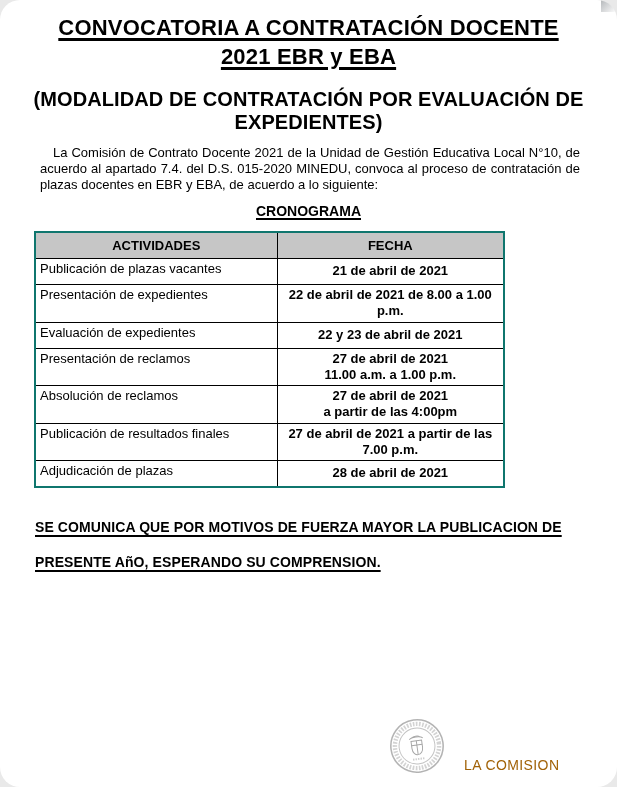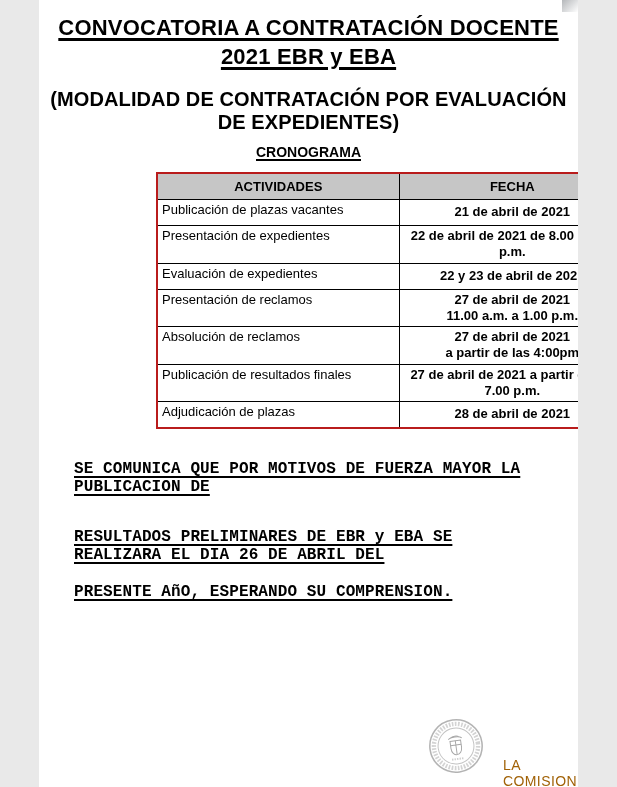--- a/index.html
+++ b/index.html
@@ -1,25 +1,26 @@
 <!DOCTYPE html>
 <html><head>
 <meta charset="utf-8">
 <style>
   * { margin: 0; padding: 0; box-sizing: border-box; }
   html, body { background: #e9e9e9; }
   .page {
     position: relative;
-    width: 539px;
+    width: 617px;
     height: 787px;
     margin: 0 auto;
     background: #ffffff;
     font-family: "Liberation Sans", "DejaVu Sans", sans-serif;
     color: #000;
     overflow: hidden;
+    border-radius: 20px;
   }
   .doc-title {
     padding-top: 13px;
     text-align: center;
     font-size: 22px;
     font-weight: bold;
     line-height: 1.32;
     letter-spacing: 0.2px;
   }
   .doc-title .tline {
@@ -45,24 +46,24 @@
     margin-top: 10px;
     text-align: center;
     font-size: 14px;
     font-weight: bold;
     text-decoration: underline;
     text-decoration-thickness: 2px;
     text-underline-offset: 2px;
   }
   table.schedule {
     margin-top: 12px;
-    margin-left: 117px;
+    margin-left: 34px;
     width: 471px;
     border-collapse: collapse;
-    border: 2px solid #b91c1c;
+    border: 2px solid #0f766e;
     font-size: 13px;
   }
   table.schedule th {
     border: 1.5px solid #000;
     background: #c6c6c6;
     font-weight: bold;
     text-align: center;
     padding: 5px 4px;
   }
   table.schedule td {
@@ -78,27 +79,26 @@
     width: 228px;
     text-align: center;
     vertical-align: middle;
     font-weight: bold;
     padding: 2px 6px;
     white-space: pre-line;
     line-height: 1.25;
   }
   .notice { margin-left: 35px; margin-right: 30px; }
   .notice-line {
-    font-size: 16px;
+    font-size: 14px;
     font-weight: bold;
     text-decoration: underline;
     text-decoration-thickness: 1.5px;
     text-underline-offset: 3px;
     letter-spacing: 0.1px;
-    font-family: Liberation Mono, monospace;
   }
   .notice-line.l1 { margin-top: 31px; }
   .notice-line.l2 { margin-top: 32px; }
   .notice-line.l3 { margin-top: 19px; }
   .seal {
     position: absolute;
     left: 386px;
     top: 714px;
     width: 62px;
     height: 64px;
@@ -129,20 +129,21 @@
 
   <div class="scan-artifact"></div>
 
   <div class="doc-title">
     <span class="tline">CONVOCATORIA A CONTRATACIÓN DOCENTE</span><br>
     <span class="tline">2021 EBR y EBA</span>
   </div>
 
   <div class="subtitle">(MODALIDAD DE CONTRATACIÓN POR EVALUACIÓN DE EXPEDIENTES)</div>
 
+  <p class="intro">La Comisión de Contrato Docente 2021 de la Unidad de Gestión Educativa Local N°10, de acuerdo al apartado 7.4. del D.S. 015-2020 MINEDU, convoca al proceso de contratación de plazas docentes en EBR y EBA, de acuerdo a lo siguiente:</p>
 
   <div class="schedule-heading">CRONOGRAMA</div>
 
   <table class="schedule">
     <thead>
       <tr>
         <th>ACTIVIDADES</th>
         <th>FECHA</th>
       </tr>
     </thead>
@@ -176,21 +177,20 @@
       </tr>
       <tr>
         <td class="activity-cell">Adjudicación de plazas</td>
         <td class="date-cell">28 de abril de 2021</td>
       </tr>
     </tbody>
   </table>
 
   <div class="notice">
     <div class="notice-line l1">SE COMUNICA QUE POR MOTIVOS DE FUERZA MAYOR LA PUBLICACION DE</div>
-    <div class="notice-line l2">RESULTADOS PRELIMINARES DE EBR y EBA SE REALIZARA EL DIA 26 DE ABRIL DEL</div>
     <div class="notice-line l3">PRESENTE AñO, ESPERANDO SU COMPRENSION.</div>
   </div>
 
   <div class="seal">
     <svg viewBox="0 0 64 64" width="62" height="64">
       <circle cx="32" cy="32" r="27" fill="none" stroke="#8a8a8a" stroke-width="1.6" opacity="0.8"></circle>
       <circle cx="32" cy="32" r="18.5" fill="none" stroke="#9a9a9a" stroke-width="1" opacity="0.75"></circle>
       <circle cx="32" cy="32" r="22.8" fill="none" stroke="#8f8f8f" stroke-width="4.5" stroke-dasharray="1.7 1.5" opacity="0.5"></circle>
       <g stroke="#7d7d7d" fill="none" stroke-width="1" opacity="0.85">
         <path d="M26.5 26.5 h11 v7.5 c0 4.2 -2.6 7 -5.5 7 c-2.9 0 -5.5 -2.8 -5.5 -7 z"></path>

